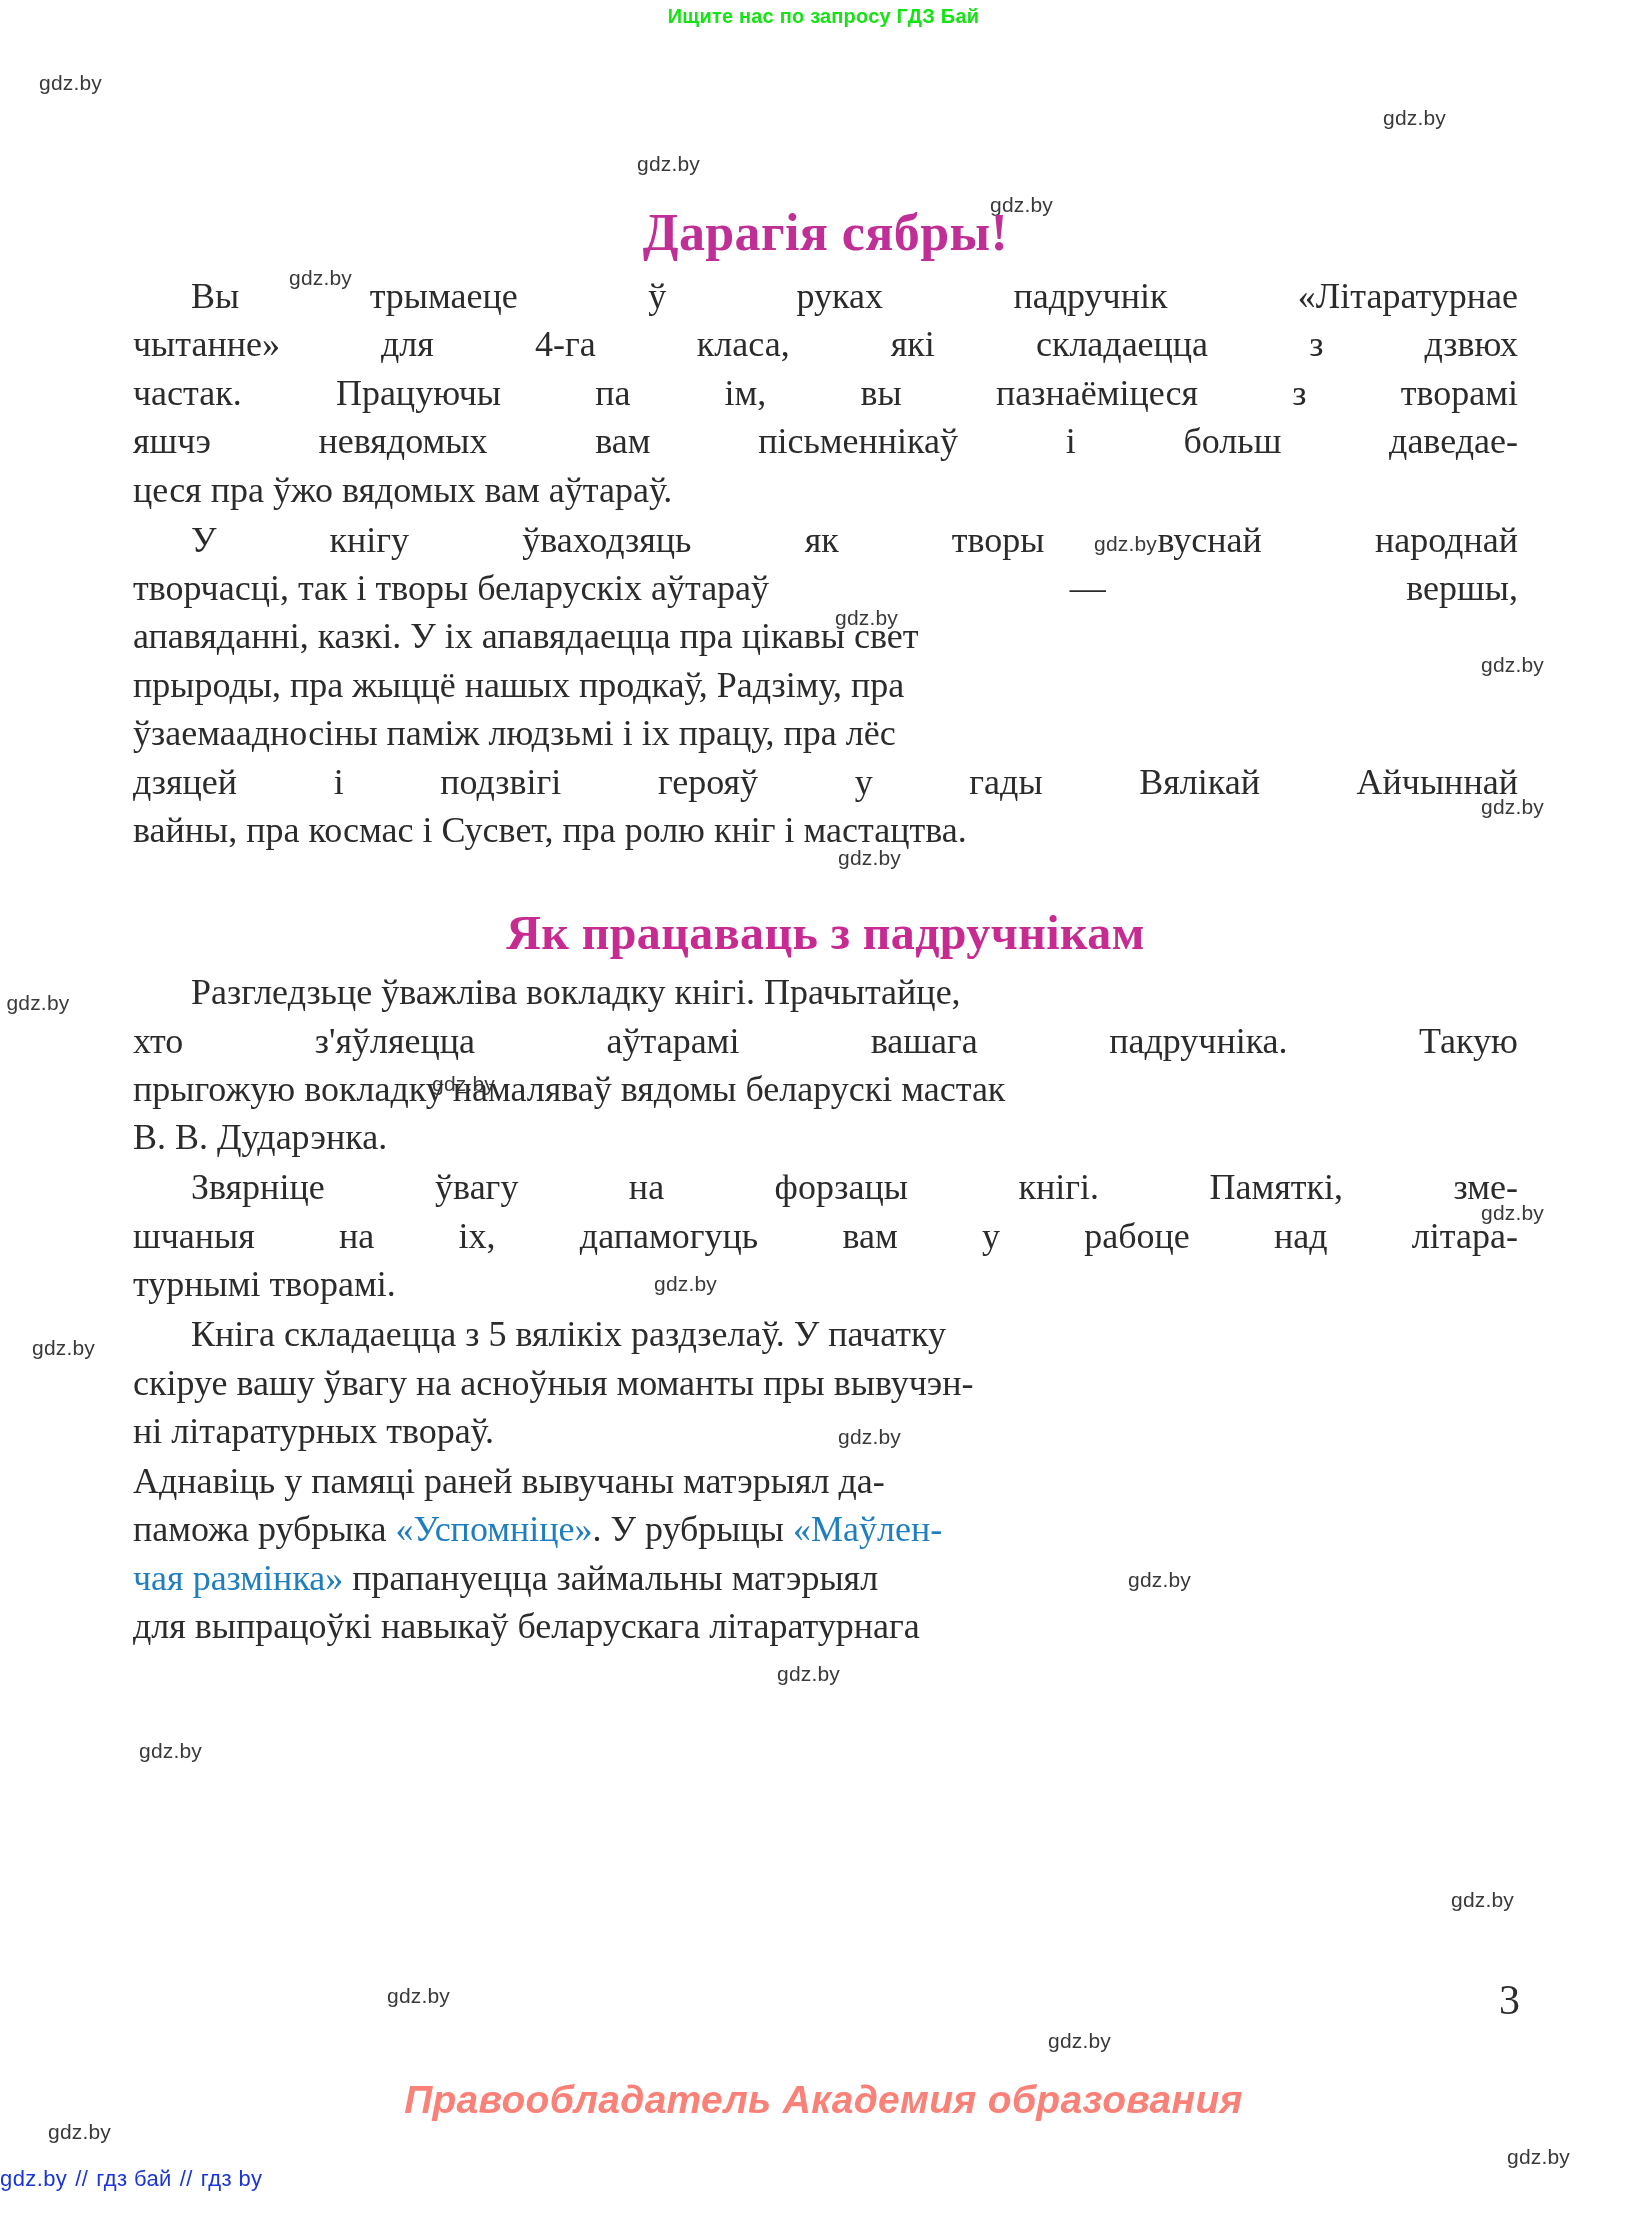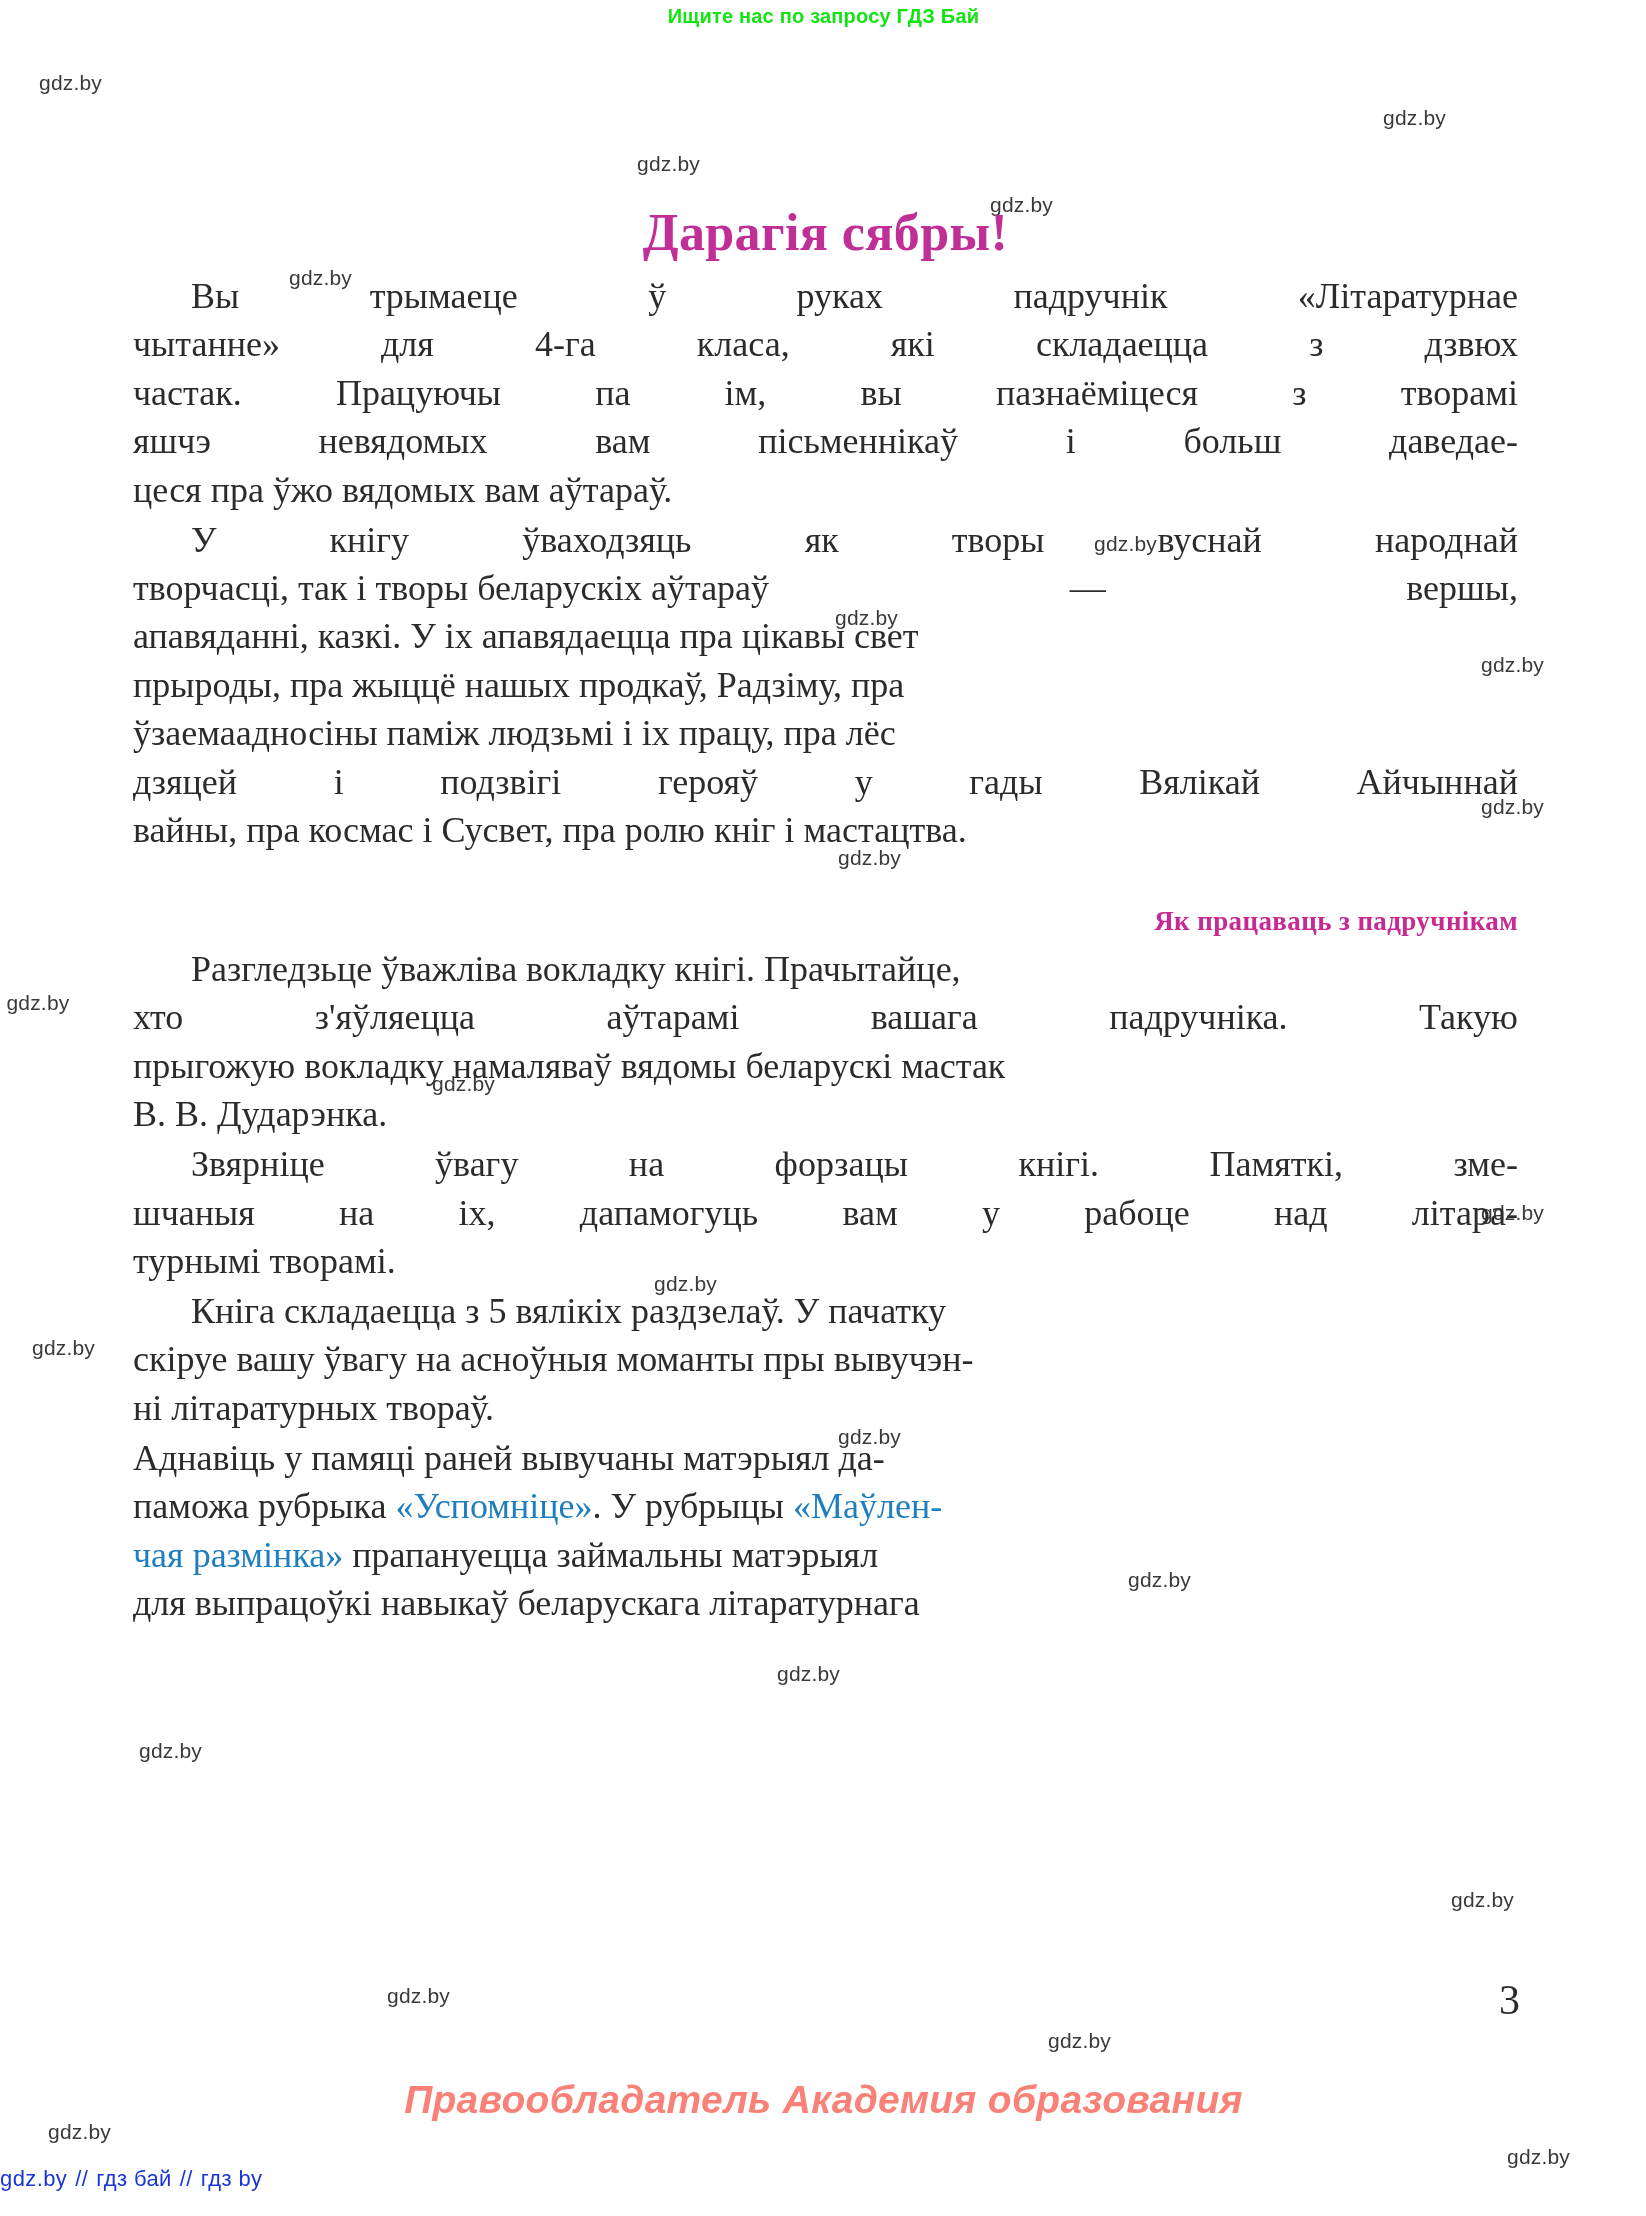--- a/index.html
+++ b/index.html
@@ -61,22 +61,22 @@
     text-align: center;
     font-size: 52px;
     font-weight: bold;
     color: #bf2f96;
     letter-spacing: 0.4px;
     line-height: 1.05;
   }
 
   h2.subtitle {
     margin: 53px 0 8px 0;
-    text-align: right;
-    font-size: 27px;
+    text-align: center;
+    font-size: 48px;
     font-weight: bold;
     color: #c72a90;
     letter-spacing: 0.4px;
     line-height: 1.1;
   }
 
   p.body {
     margin: 0 0 1.6px 0;
     font-size: 36px;
     line-height: 1.345;

